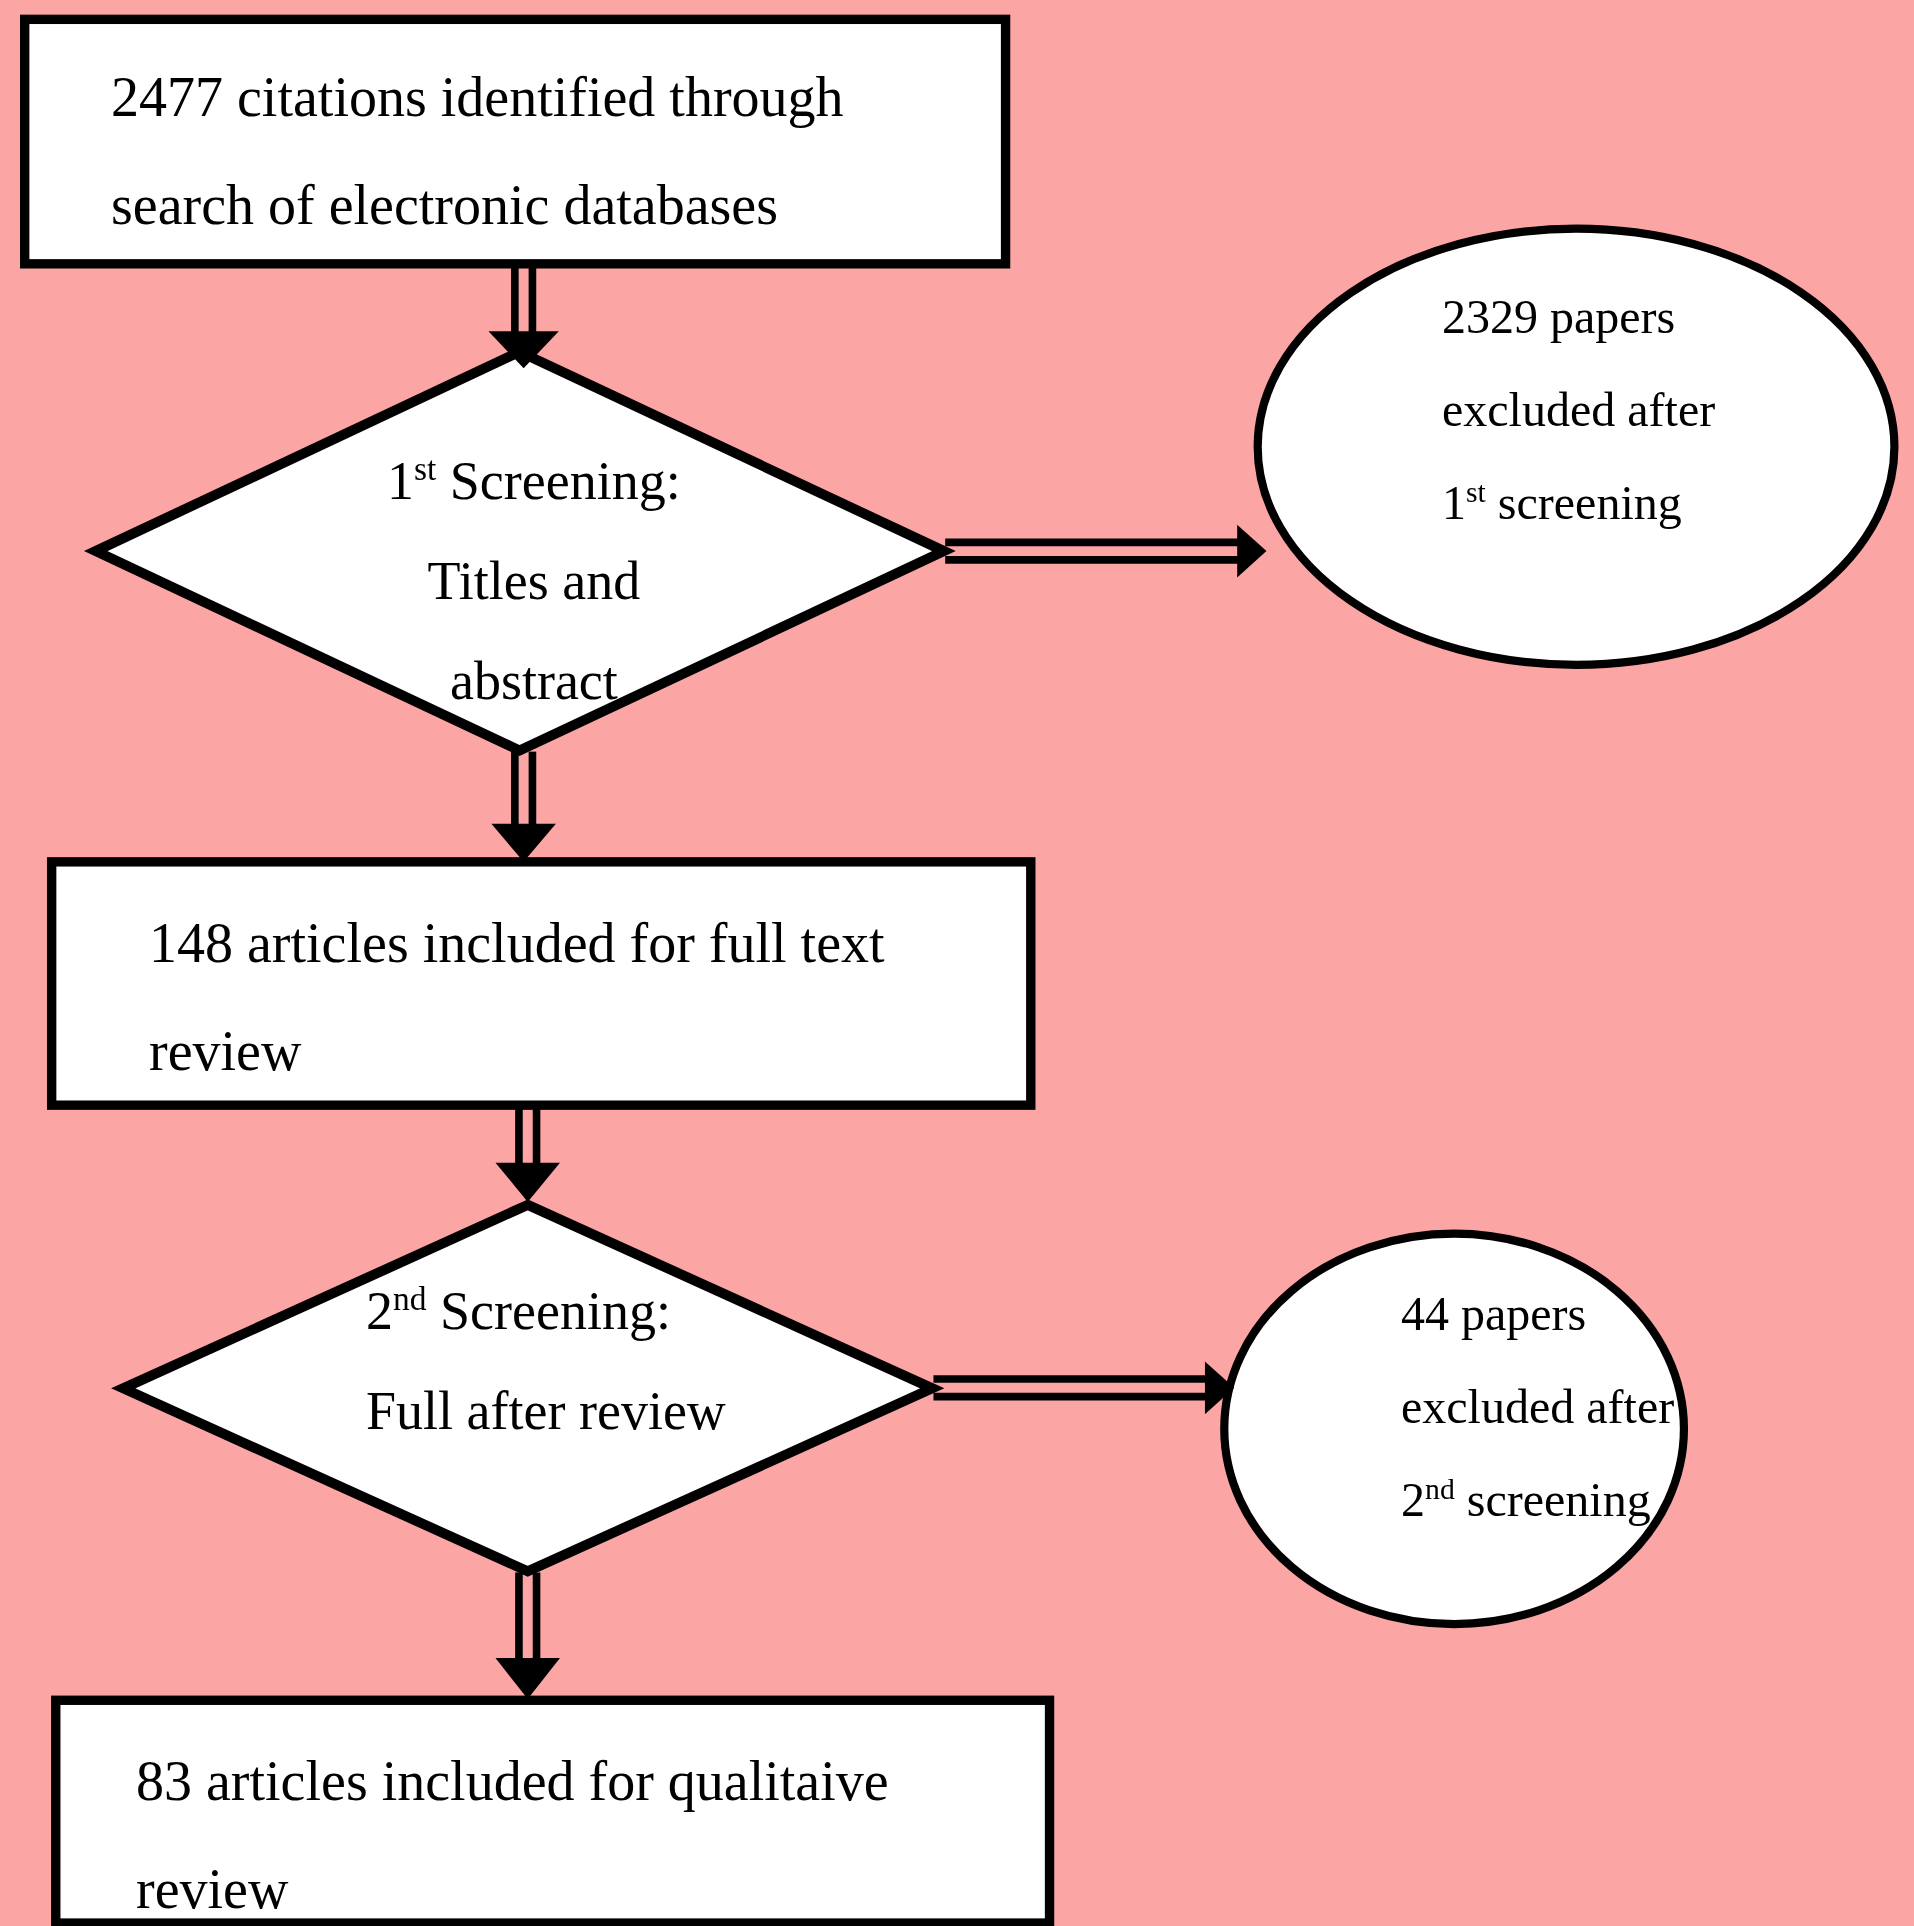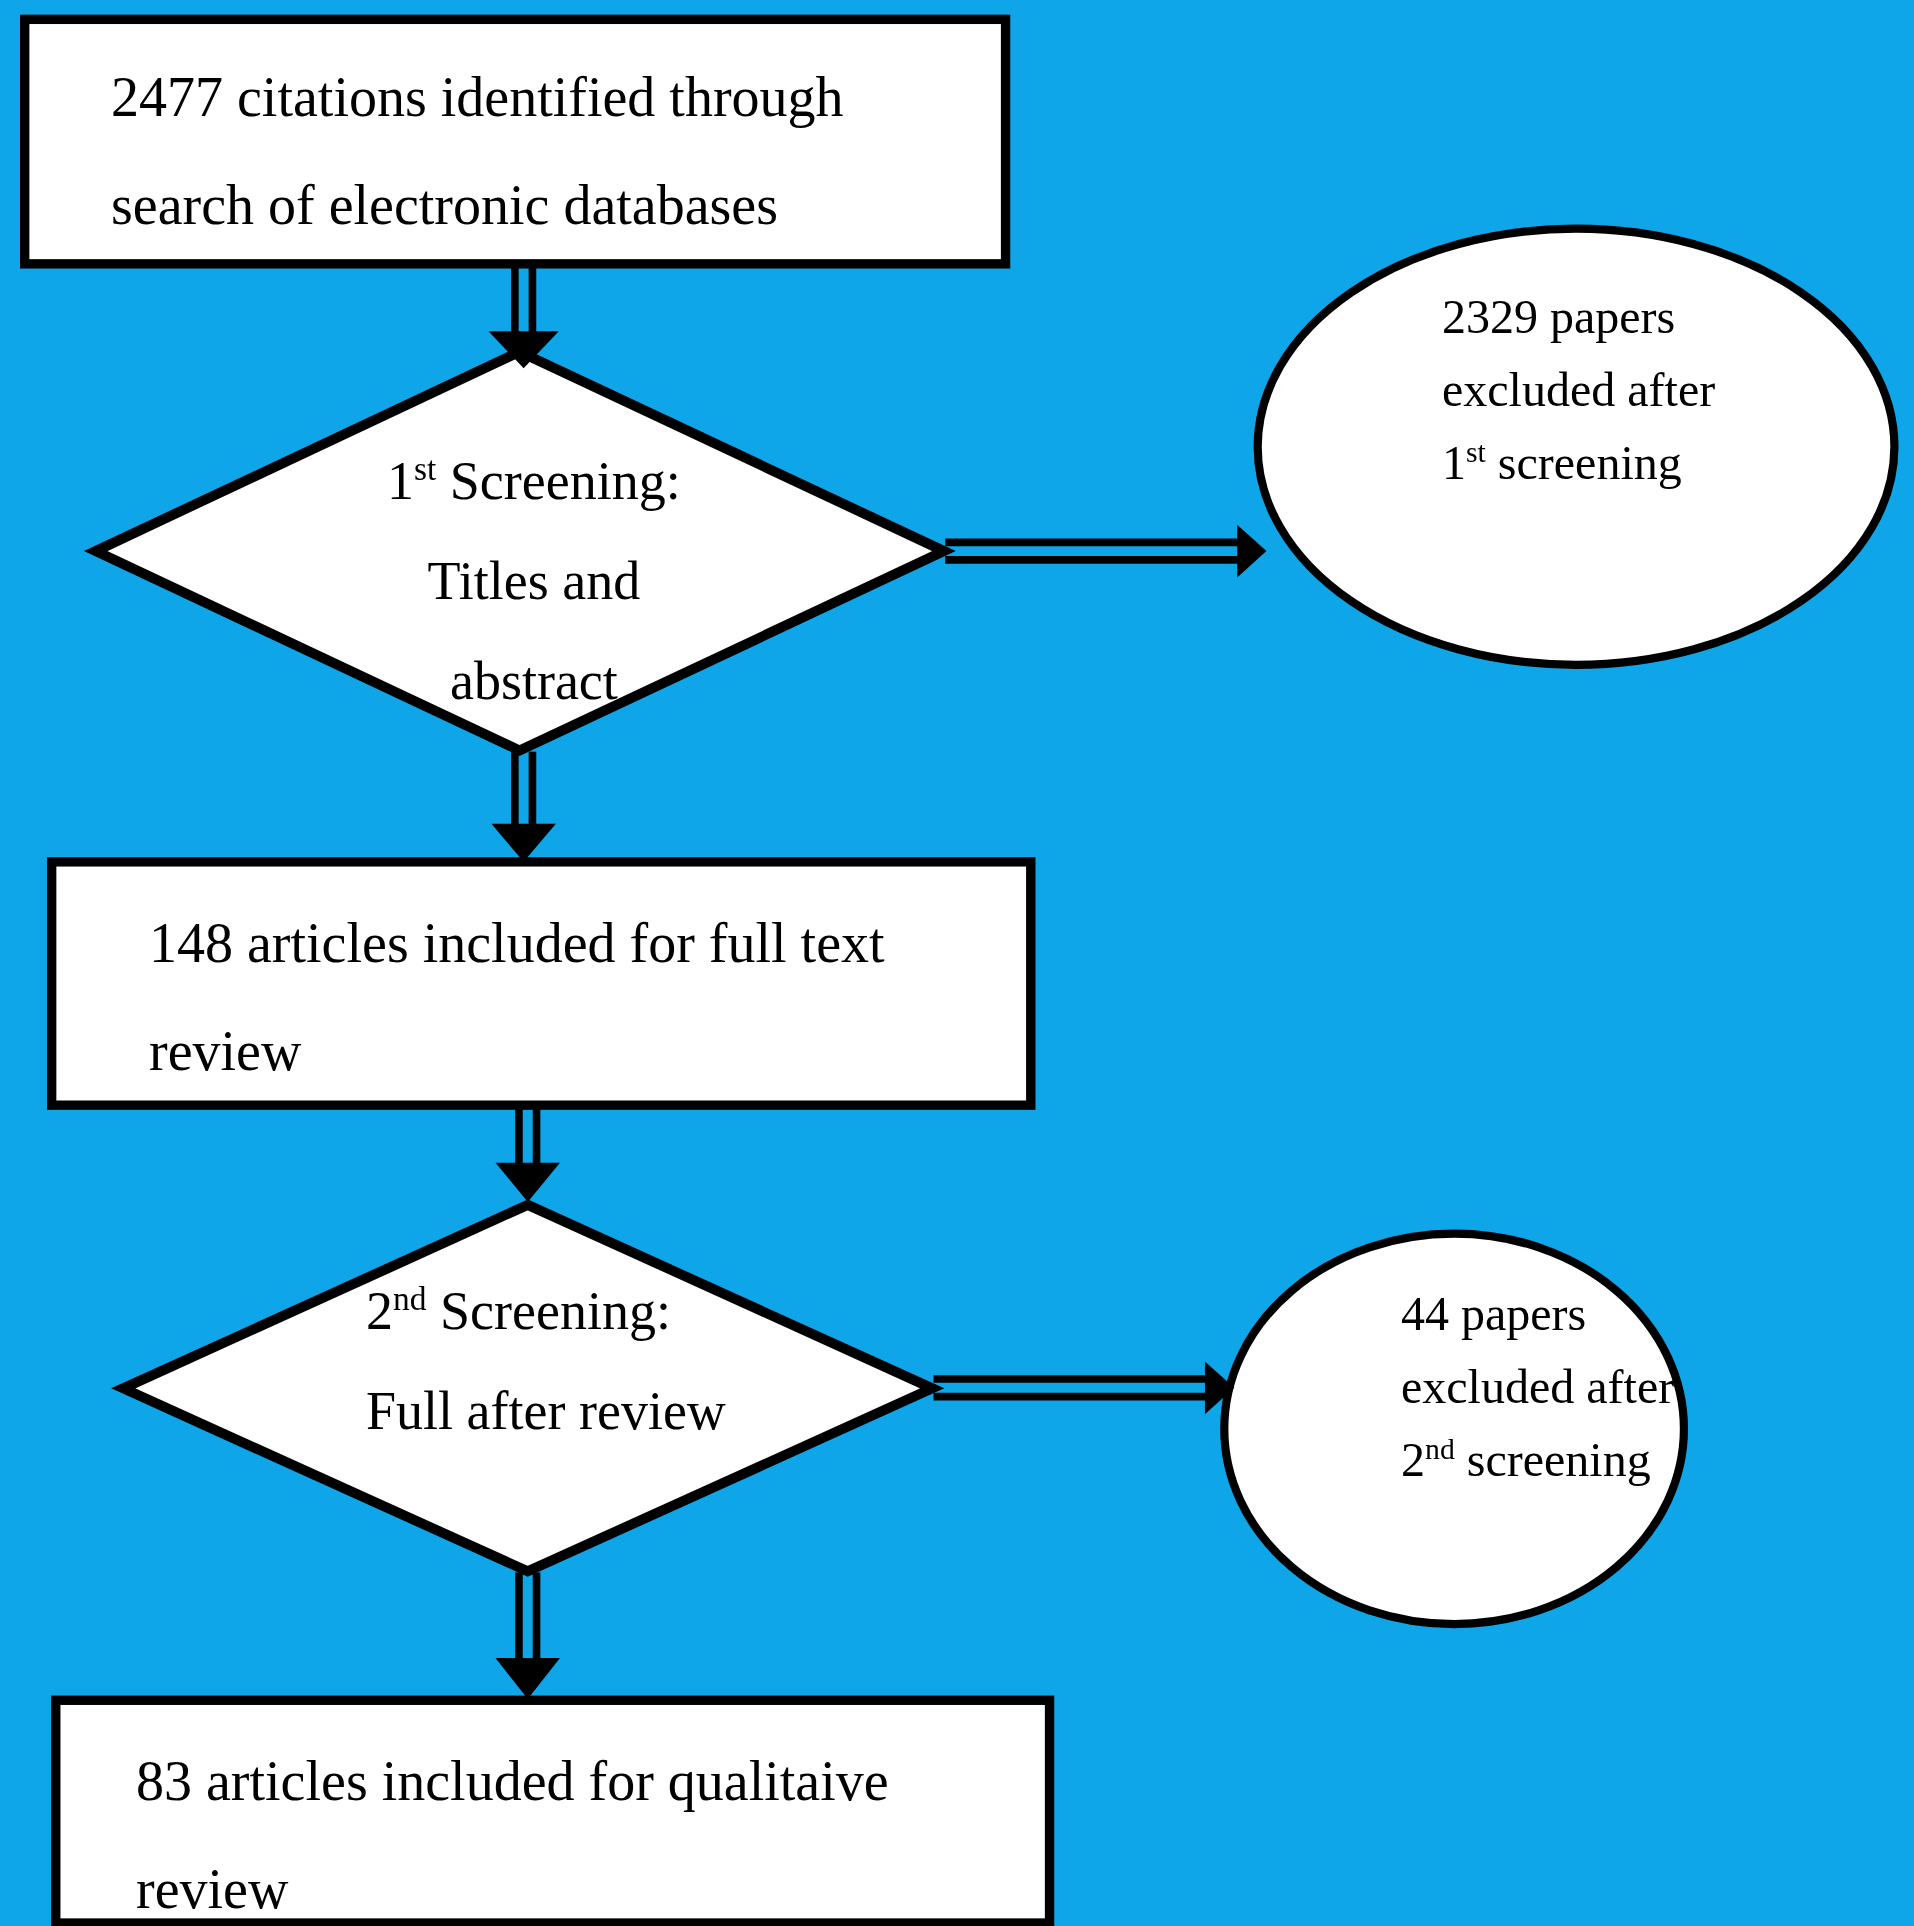--- a/index.html
+++ b/index.html
@@ -1,17 +1,17 @@
 <!DOCTYPE html>
 <html style="font-size:9.4px"><head>
 <meta charset="utf-8">
 <style>
   html,body{margin:0;padding:0;background:#ffffff;}
   body{width:1915px;height:1926px;font-family:"Liberation Serif", serif;color:#000;}
-  #stage{position:relative;width:1915px;height:1926px;overflow:hidden;background:#0ea5e9;}
+  #stage{position:relative;width:1915px;height:1926px;overflow:hidden;background:#fca5a5;}
   #flow-svg{position:absolute;left:0;top:0;width:1915px;height:1926px;}
 
   .node-text{
     position:absolute;
     color:#000;
     font-family:"Liberation Serif", serif;
     white-space:nowrap;
     line-height:1.0;
   }
   .node-text .ln{display:block;}
@@ -20,21 +20,21 @@
   
   .box-label{font-size:56px;text-align:left;}
   .box-label .ln + .ln{margin-top:52px;}
 
   
   .diamond-label{font-size:54px;text-align:left;}
   .diamond-label .ln + .ln{margin-top:46px;}
 
   
   .ellipse-label{font-size:48px;text-align:left;}
-  .ellipse-label .ln + .ln{margin-top:25px;}
+  .ellipse-label .ln + .ln{margin-top:45px;}
 
   
   #label-box-1{left:111px;top:69px;}
   #label-diamond-1{left:387px;top:454px;text-align:center;}
   #label-ellipse-1{left:1442px;top:293px;}
   #label-box-2{left:149px;top:915px;}
   #label-diamond-2{left:366px;top:1284px;}
   #label-ellipse-2{left:1401px;top:1290px;}
   #label-box-3{left:136px;top:1753px;}
 </style>

